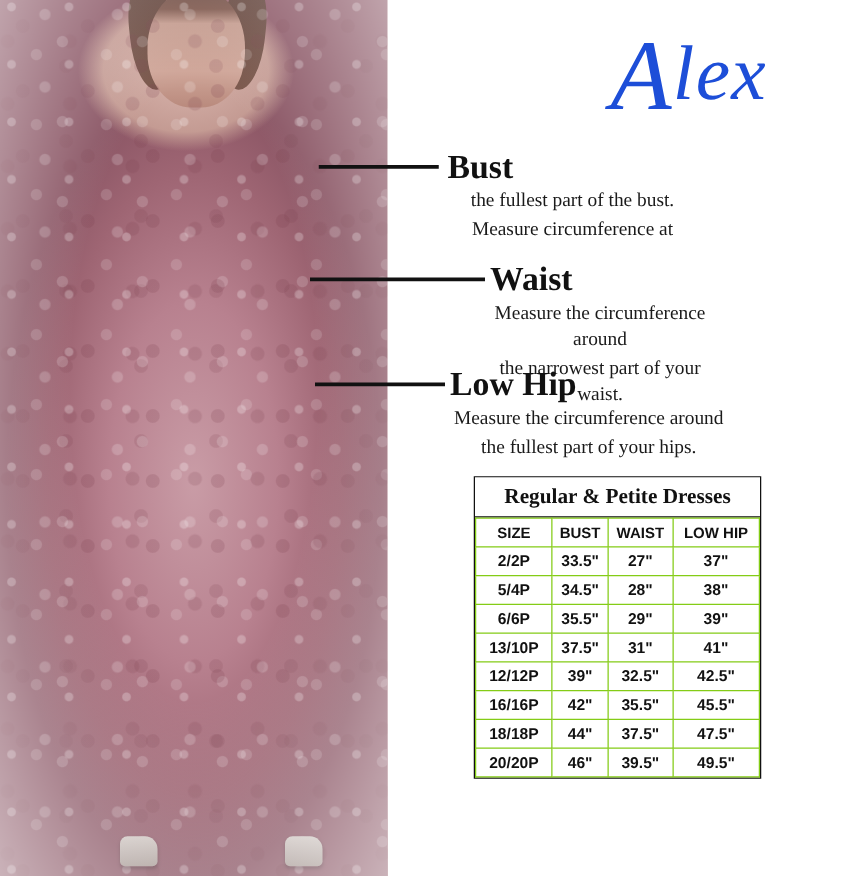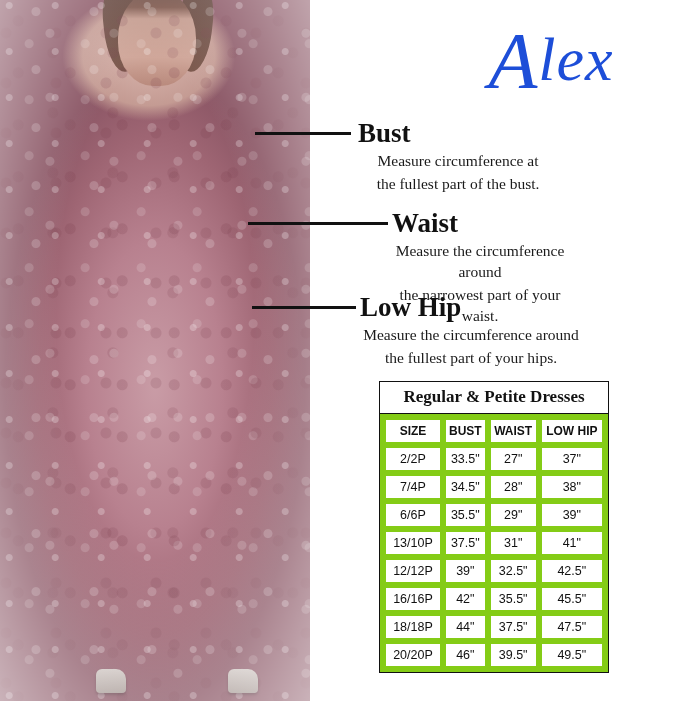--- a/index.html
+++ b/index.html
@@ -150,29 +150,29 @@
     background: #fff;
     color: #111;
     font-size: 17px;
     font-weight: 700;
     text-align: center;
     padding: 5px 0 6px;
     border-bottom: 1px solid #111;
     font-family: "Liberation Serif", serif;
   }
   .size-table th, .size-table td {
-    border: 6px solid #84cc16;
+    border: 1px solid #84cc16;
     text-align: center;
     font-size: 12.5px;
     padding: 4px 0;
     font-family: "Liberation Sans", sans-serif;
     color: #111;
   }
   .size-table th { font-weight: 700; font-size: 12px; }
-  .size-table td { font-weight: 400; margin-top: 35px; }
+  .size-table td { font-weight: 700; margin-top: 35px; }
   .size-table tr td:first-child, .size-table tr th:first-child { width: 27%; }
 </style>
 </head>
 <body>
 
 <div class="photo">
   <div class="bg"></div>
   <div class="hairL"></div>
   <div class="hairR"></div>
   <div class="head"></div>
@@ -183,22 +183,22 @@
 </div>
 
 <div class="logo">
   <div class="alex"><span class="cap">A</span><span>lex</span></div>
 </div>
 
 <div class="callout" id="callout-bust">
   <div class="lead"></div>
   <div class="txt">
     <h2>Bust</h2>
+    <p>the fullest part of the bust.</p>
     <p>Measure circumference at</p>
-    <p>the fullest part of the bust.</p>
   </div>
 </div>
 
 <div class="callout" id="callout-waist">
   <div class="lead"></div>
   <div class="txt">
     <h2>Waist</h2>
     <p>Measure the circumference around</p>
     <p>the narrowest part of your waist.</p>
   </div>
@@ -225,21 +225,21 @@
         </tr>
     </thead>
     <tbody id="tbody-rows">
         <tr>
           <td>2/2P</td>
           <td>33.5"</td>
           <td>27"</td>
           <td>37"</td>
         </tr>
         <tr>
-          <td>7/4P</td>
+          <td>5/4P</td>
           <td>34.5"</td>
           <td>28"</td>
           <td>38"</td>
         </tr>
         <tr>
           <td>6/6P</td>
           <td>35.5"</td>
           <td>29"</td>
           <td>39"</td>
         </tr>

